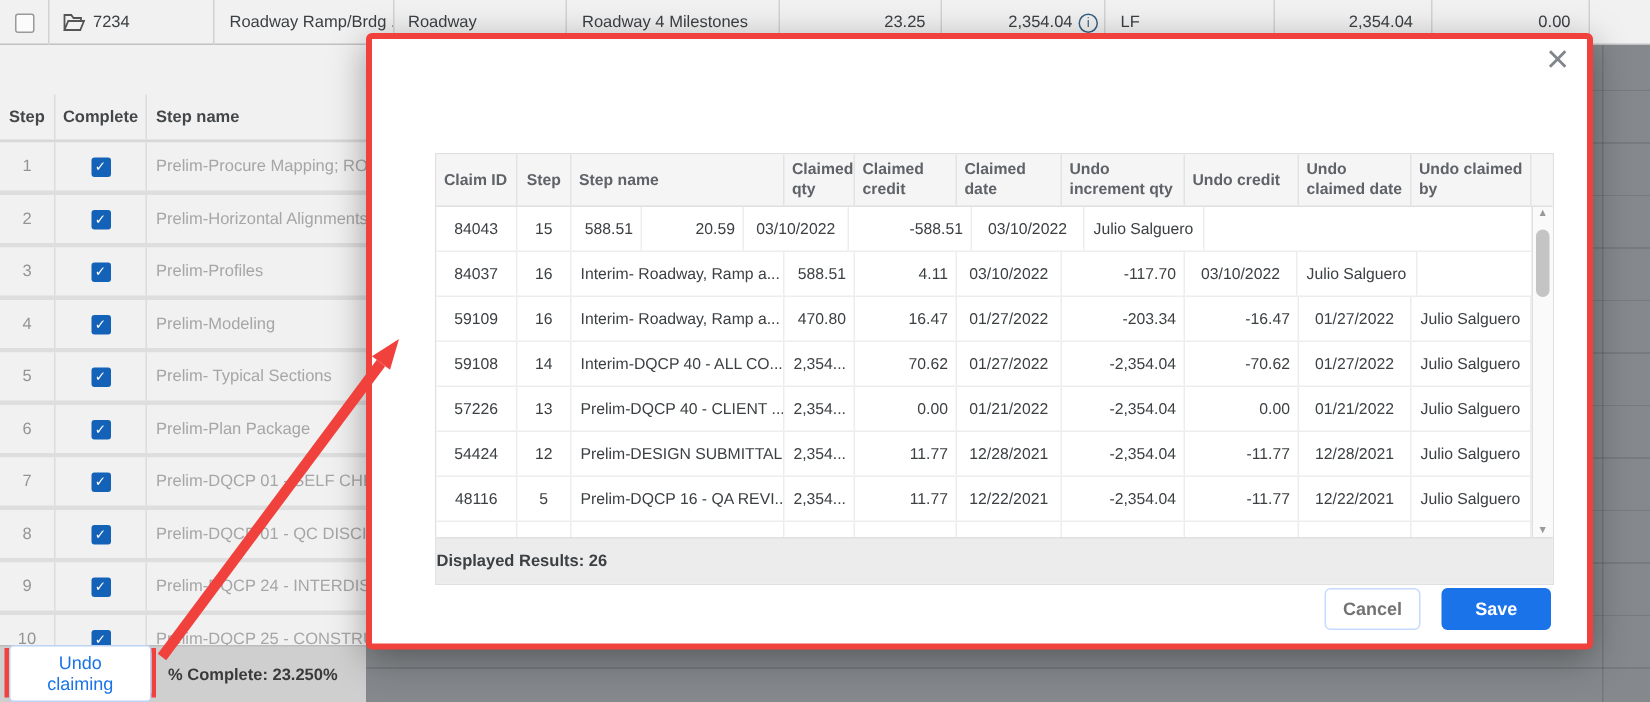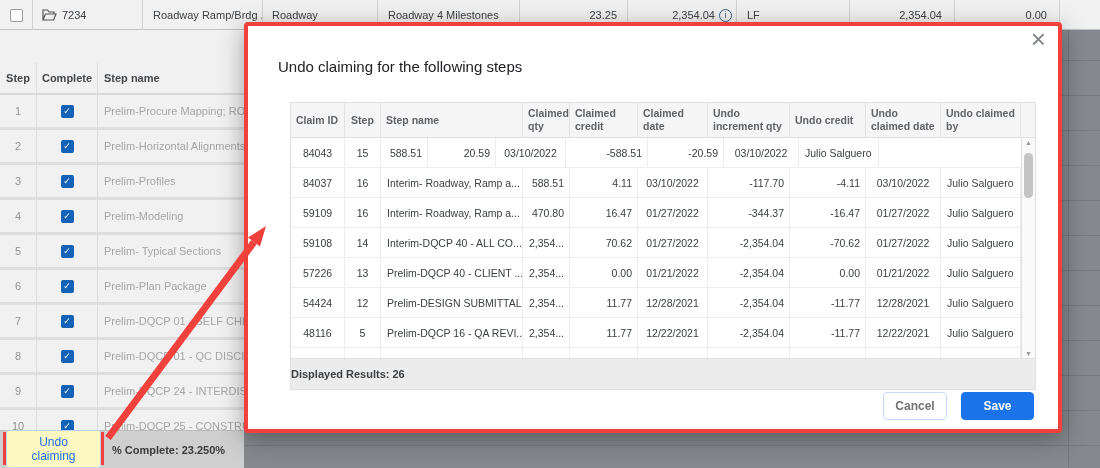--- a/index.html
+++ b/index.html
@@ -46,21 +46,21 @@
   
   .right-dim{position:absolute;left:244px;top:30px;width:856px;height:438px;background:#85898d;z-index:1;
      background-image:repeating-linear-gradient(to bottom,transparent 0 30px,rgba(0,0,0,0.10) 30px 31px,transparent 31px 35px);}
   .dim-vline{position:absolute;left:1068px;top:30px;width:1px;height:438px;background:rgba(0,0,0,0.12);z-index:1;}
 
   
   .bottom-bar{position:absolute;left:0;top:430px;width:244px;height:38px;background:#cfcfcf;
               border-top:1px solid #bdbdbd;z-index:2;display:flex;align-items:center;}
   .anno-box{position:absolute;left:3px;top:1px;width:101px;height:33px;border:3px solid #f0413c;
             display:flex;align-items:center;justify-content:center;background:transparent;}
-  .undo-btn{background:#fef9c3;border:1px solid #bcd3f5;border-radius:3px;color:#1a73e8;
+  .undo-btn{background:#ffffff;border:1px solid #bcd3f5;border-radius:3px;color:#1a73e8;
             font-size:12px;padding:4px 10px;font-family:"Liberation Sans",sans-serif;cursor:pointer;}
   .pct{margin-left:112px;font-size:11px;font-weight:bold;color:#3a3a3a;white-space:nowrap;}
 
   
   .modal{position:absolute;left:244px;top:22px;width:818px;height:411px;background:#ffffff;
          border:4px solid #f0413c;border-radius:4px;z-index:5;box-shadow:0 6px 24px rgba(0,0,0,0.35);}
   .modal-close{position:absolute;right:12px;top:0px;font-size:26px;color:#80868b;line-height:1;
                cursor:pointer;font-weight:400;}
   .modal-title{position:absolute;left:30px;top:32px;font-size:15px;color:#202124;}
 
@@ -209,21 +209,20 @@
 
   <div class="bottom-bar">
     <div class="anno-box">
       <button class="undo-btn">Undo claiming</button>
     </div>
     <div class="pct">% Complete: 23.250%</div>
   </div>
 
   <div class="modal">
     <div class="modal-close">×</div>
-    <div class="modal-title">Undo claiming for the following steps</div>
 
     <div class="mtable">
       <div class="mhrow">
         <div class="mhcell mc0">Claim ID</div>
         <div class="mhcell mc1 ac">Step</div>
         <div class="mhcell mc2">Step name</div>
         <div class="mhcell mc3">Claimed qty</div>
         <div class="mhcell mc4">Claimed credit</div>
         <div class="mhcell mc5">Claimed date</div>
         <div class="mhcell mc6">Undo increment qty</div>
@@ -233,44 +232,42 @@
         <div class="mhcell mhfill"></div>
       </div>
 
       <div class="mrow">
         <div class="mcell mc0 ac">84043</div>
         <div class="mcell mc1 ac">15</div>
         <div class="mcell mc3 ar">588.51</div>
         <div class="mcell mc4 ar">20.59</div>
         <div class="mcell mc5 ac">03/10/2022</div>
         <div class="mcell mc6 ar">-588.51</div>
-        <div class="mcell mc7 ar">-20.59</div>
         <div class="mcell mc8 ac">03/10/2022</div>
         <div class="mcell mc9 al">Julio Salguero</div>
       </div>
       <div class="mrow">
         <div class="mcell mc0 ac">84037</div>
         <div class="mcell mc1 ac">16</div>
         <div class="mcell mc2 al">Interim- Roadway, Ramp a...</div>
         <div class="mcell mc3 ar">588.51</div>
         <div class="mcell mc4 ar">4.11</div>
         <div class="mcell mc5 ac">03/10/2022</div>
         <div class="mcell mc6 ar">-117.70</div>
-        <div class="mcell mc7 ar">-4.11</div>
         <div class="mcell mc8 ac">03/10/2022</div>
         <div class="mcell mc9 al">Julio Salguero</div>
       </div>
       <div class="mrow">
         <div class="mcell mc0 ac">59109</div>
         <div class="mcell mc1 ac">16</div>
         <div class="mcell mc2 al">Interim- Roadway, Ramp a...</div>
         <div class="mcell mc3 ar">470.80</div>
         <div class="mcell mc4 ar">16.47</div>
         <div class="mcell mc5 ac">01/27/2022</div>
-        <div class="mcell mc6 ar">-344.37</div>
+        <div class="mcell mc6 ar">-203.34</div>
         <div class="mcell mc7 ar">-16.47</div>
         <div class="mcell mc8 ac">01/27/2022</div>
         <div class="mcell mc9 al">Julio Salguero</div>
       </div>
       <div class="mrow">
         <div class="mcell mc0 ac">59108</div>
         <div class="mcell mc1 ac">14</div>
         <div class="mcell mc2 al">Interim-DQCP 40 - ALL CO...</div>
         <div class="mcell mc3 ar">2,354...</div>
         <div class="mcell mc4 ar">70.62</div>

